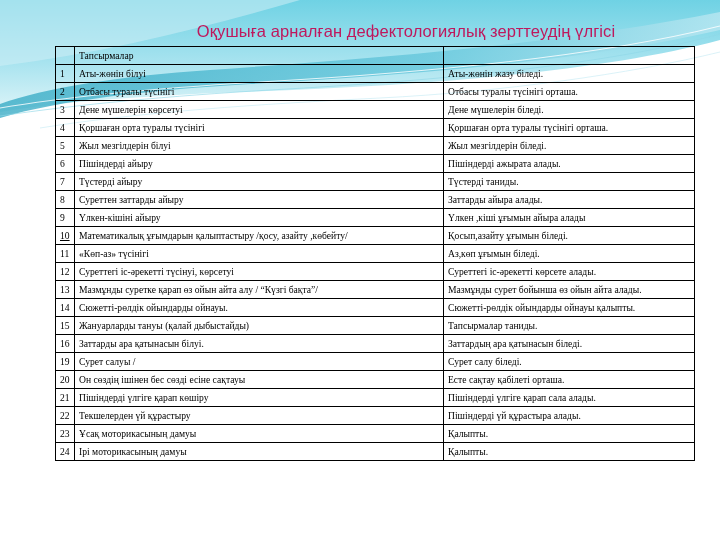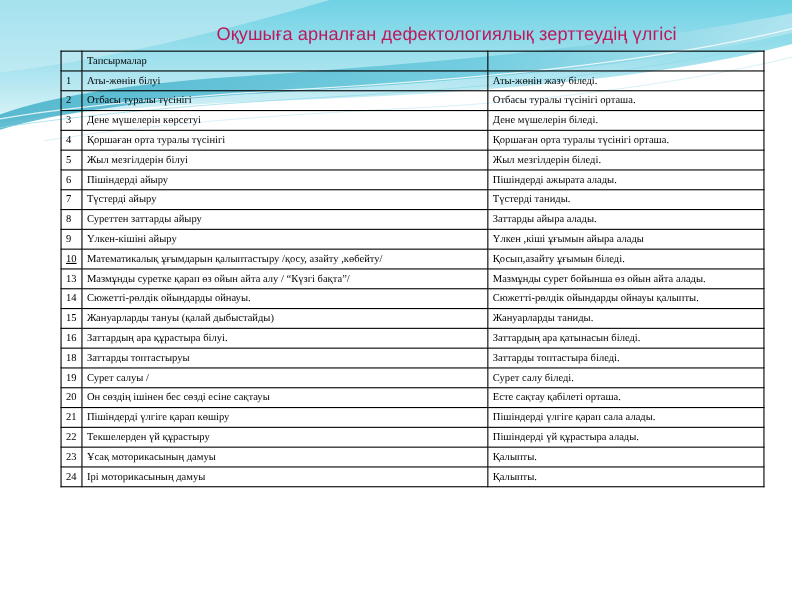--- a/index.html
+++ b/index.html
@@ -202,43 +202,48 @@
             <td class="num">9</td>
             <td class="">Үлкен-кішіні айыру</td>
             <td class="">Үлкен ,кіші ұғымын айыра алады</td>
           </tr>
           <tr>
             <td class="num tall-num">10</td>
             <td class="tall ">Математикалық ұғымдарын қалыптастыру /қосу, азайту ,көбейту/</td>
             <td class="tall ">Қосып,азайту ұғымын біледі.</td>
           </tr>
           <tr>
+            <td class="num">11</td>
+            <td class="">«Көп-аз» түсінігі</td>
+            <td class="">Аз,көп ұғымын біледі.</td>
+          </tr>
+          <tr>
+            <td class="num">12</td>
+            <td class="">Суреттегі іс-әрекетті түсінуі, көрсетуі</td>
+            <td class=""> Суреттегі іс-әрекетті  көрсете алады.</td>
+          </tr>
+          <tr>
             <td class="num">13</td>
             <td class="">Мазмұнды суретке қарап өз ойын айта алу / “Күзгі бақта”/</td>
             <td class="">Мазмұнды сурет бойынша өз ойын айта алады.</td>
           </tr>
           <tr>
             <td class="num">14</td>
             <td class="">Сюжетті-рөлдік ойындарды ойнауы.</td>
             <td class="">Сюжетті-рөлдік ойындарды ойнауы қалыпты.</td>
           </tr>
           <tr>
             <td class="num">15</td>
             <td class="">Жануарларды тануы (қалай дыбыстайды)</td>
-            <td class="">Жануарларды таниды.</td>
+            <td class="">Тапсырмалар таниды.</td>
           </tr>
           <tr>
             <td class="num">16</td>
-            <td class="">Заттардың ара құрастыра білуі.</td>
+            <td class="">Заттарды ара қатынасын білуі.</td>
             <td class=""> Заттардың ара қатынасын біледі.</td>
-          </tr>
-          <tr>
-            <td class="num">18</td>
-            <td class="">Заттарды топтастыруы</td>
-            <td class="">Заттарды топтастыра біледі.</td>
           </tr>
           <tr>
             <td class="num">19</td>
             <td class="">Сурет салуы /</td>
             <td class="">Сурет салу біледі.</td>
           </tr>
           <tr>
             <td class="num">20</td>
             <td class="">Он сөздің ішінен бес сөзді есіне сақтауы</td>
             <td class="">Есте сақтау қабілеті орташа.</td>

